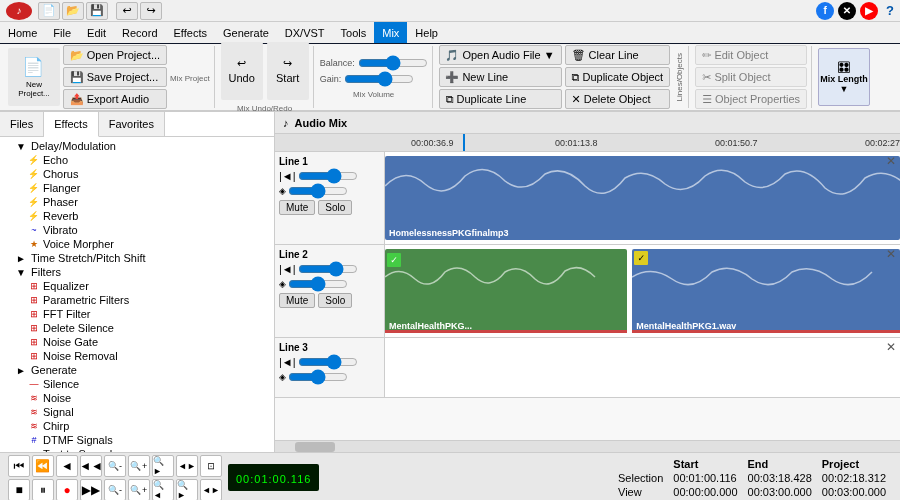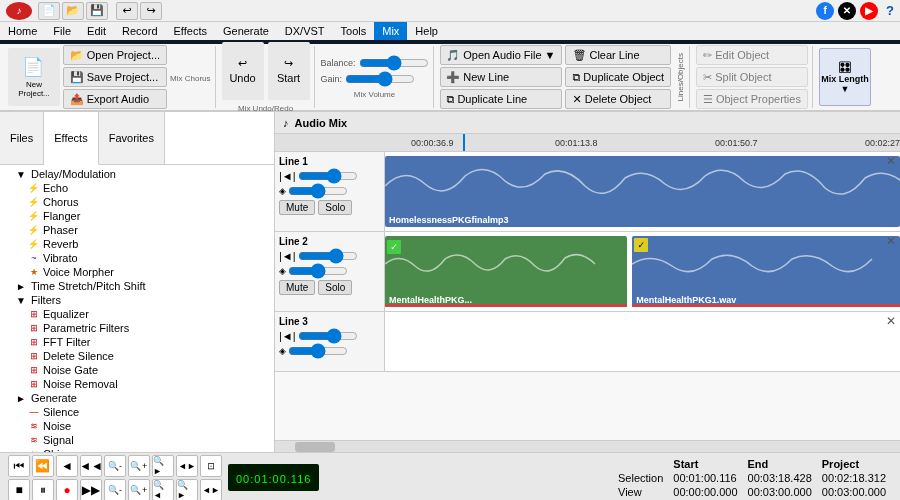--- a/index.html
+++ b/index.html
@@ -9,21 +9,21 @@
     .title-bar { height: 22px; background: #f0f0f0; display: flex; align-items: center; padding: 0 6px; border-bottom: 1px solid #ccc; }
     .title-bar-tools { display: flex; gap: 2px; align-items: center; }
     .title-bar-tool-btn { width: 22px; height: 18px; background: #e8e8e8; border: 1px solid #bbb; display: flex; align-items: center; justify-content: center; cursor: pointer; border-radius: 2px; }
     .social-icons { margin-left: auto; display: flex; gap: 4px; align-items: center; }
     .social-icon { width: 18px; height: 18px; border-radius: 50%; display: flex; align-items: center; justify-content: center; font-size: 10px; font-weight: bold; cursor: pointer; color: white; }
     .fb { background: #1877f2; }
     .tw { background: #000; }
     .yt { background: #ff0000; }
 
     
-    .menu-bar { height: 22px; background: #f0f0f0; display: flex; align-items: center; border-bottom: 4px solid #0f172a; }
+    .menu-bar { height: 22px; background: #f0f0f0; display: flex; align-items: center; border-bottom: 1px solid #0f172a; }
     .menu-item { padding: 2px 8px; cursor: pointer; height: 100%; display: flex; align-items: center; }
     .menu-item.active { background: #0078d7; color: white; }
 
     
     .toolbar { height: 68px; background: #f5f5f5; border-bottom: 2px solid #ccc; display: flex; align-items: stretch; padding: 2px 4px; gap: 2px; }
     .toolbar-section { display: flex; align-items: center; gap: 3px; padding: 0 4px; border-right: 1px solid #ccc; }
     .toolbar-section:last-child { border-right: none; }
     .tb-btn { display: flex; flex-direction: column; align-items: center; justify-content: center; width: 52px; height: 58px; background: #e8e8e8; border: 1px solid transparent; cursor: pointer; border-radius: 2px; gap: 2px; font-size: 9px; text-align: center; padding: 2px; }
     .tb-btn .icon { font-size: 18px; }
     .tb-btn-sm { display: flex; align-items: center; gap: 3px; padding: 2px 6px; height: 20px; background: #e8e8e8; border: 1px solid #bbb; cursor: pointer; border-radius: 2px; white-space: nowrap; }
@@ -32,42 +32,42 @@
     .slider-row { display: flex; align-items: center; gap: 3px; }
     .slider-mini { width: 70px; height: 14px; accent-color: #0078d7; cursor: pointer; }
     .mix-effects-btn { display: flex; flex-direction: column; align-items: center; justify-content: center; width: 52px; height: 58px; background: #e0e8f5; border: 1px solid #aac; cursor: pointer; border-radius: 2px; font-size: 9px; font-weight: bold; }
 
     
     .main-area { display: flex; height: calc(500px - 22px - 22px - 68px - 24px - 24px); }
 
     
     .sidebar { width: 275px; border-right: 1px solid #ccc; background: #fff; display: flex; flex-direction: column; overflow: hidden; }
     .sidebar-tabs { display: flex; border-bottom: 1px solid #ccc; }
-    .sidebar-tab { padding: 20px 10px; cursor: pointer; border-right: 1px solid #ccc; background: #f0f0f0; }
+    .sidebar-tab { padding: 6px 10px; cursor: pointer; border-right: 1px solid #ccc; background: #f0f0f0; }
     .sidebar-tab.active { background: #fff; border-bottom: 1px solid #fff; margin-bottom: -1px; }
     .sidebar-tree { flex: 1; overflow-y: auto; padding: 2px 0; }
     .tree-item { display: flex; align-items: center; padding: 1px 4px; cursor: pointer; gap: 3px; }
     .tree-indent-1 { padding-left: 16px; }
     .tree-indent-2 { padding-left: 28px; }
     .tree-icon { font-size: 10px; width: 12px; }
     .tree-label { flex: 1; }
     .effect-icon { width: 12px; height: 12px; display: flex; align-items: center; justify-content: center; font-size: 9px; }
     .icon-red { color: #cc0000; }
     .icon-blue { color: #0000cc; }
     .icon-orange { color: #cc6600; }
 
     
     .mix-area { flex: 1; display: flex; flex-direction: column; overflow: hidden; background: #f8f8f8; }
     .mix-header { height: 22px; background: #e8e8e8; border-bottom: 1px solid #ccc; display: flex; align-items: center; padding: 0 8px; gap: 6px; }
     .timeline-ruler { height: 18px; background: #e0e0e0; border-bottom: 1px solid #ccc; display: flex; align-items: center; overflow: hidden; position: relative; }
     .ruler-mark { position: absolute; font-size: 9px; color: #333; }
     .mix-content { flex: 1; overflow-y: auto; overflow-x: hidden; display: flex; flex-direction: column; }
 
     
-    .track { display: flex; border-bottom: 1px solid #ccc; height: 80px; background: #fff; }
+    .track { display: flex; border-bottom: 1px solid #ccc; height: 93px; background: #fff; }
     .track-controls { width: 110px; min-width: 110px; border-right: 1px solid #ccc; padding: 4px; display: flex; flex-direction: column; gap: 3px; background: #f5f5f5; }
     .track-label { font-size: 10px; font-weight: bold; }
     .track-slider-row { display: flex; align-items: center; gap: 2px; font-size: 9px; }
     .track-slider { width: 60px; height: 12px; accent-color: #0078d7; cursor: pointer; }
     .track-buttons { display: flex; gap: 3px; }
     .track-btn { padding: 1px 6px; background: #e0e0e0; border: 1px solid #aaa; cursor: pointer; font-size: 10px; border-radius: 2px; }
     .track-content { flex: 1; position: relative; overflow: hidden; }
     .close-btn { position: absolute; top: 2px; right: 4px; cursor: pointer; font-size: 12px; color: #555; z-index: 10; }
     .audio-label { position: absolute; bottom: 2px; left: 4px; color: white; font-size: 9px; font-weight: bold; }
     .green-marker { position: absolute; top: 4px; left: 2px; width: 14px; height: 14px; background: #44cc44; display: flex; align-items: center; justify-content: center; font-size: 9px; color: white; border-radius: 1px; }
@@ -132,21 +132,21 @@
       </div>
       <div class="tb-btn-sm">
         <span>💾</span>
         <span>Save Project...</span>
       </div>
       <div class="tb-btn-sm">
         <span>📤</span>
         <span>Export Audio</span>
       </div>
     </div>
-    <div class="toolbar-group-label">Mix Chorus</div>
+    <div class="toolbar-group-label">Mix Project</div>
   </div>
 
   <div class="toolbar-section">
     <div class="tb-col">
       <div style="display:flex;gap:4px;">
         <div class="tb-btn" style="width:42px;">
           <span>↩</span>
           <span>Undo</span>
         </div>
         <div class="tb-btn" style="width:42px;">

